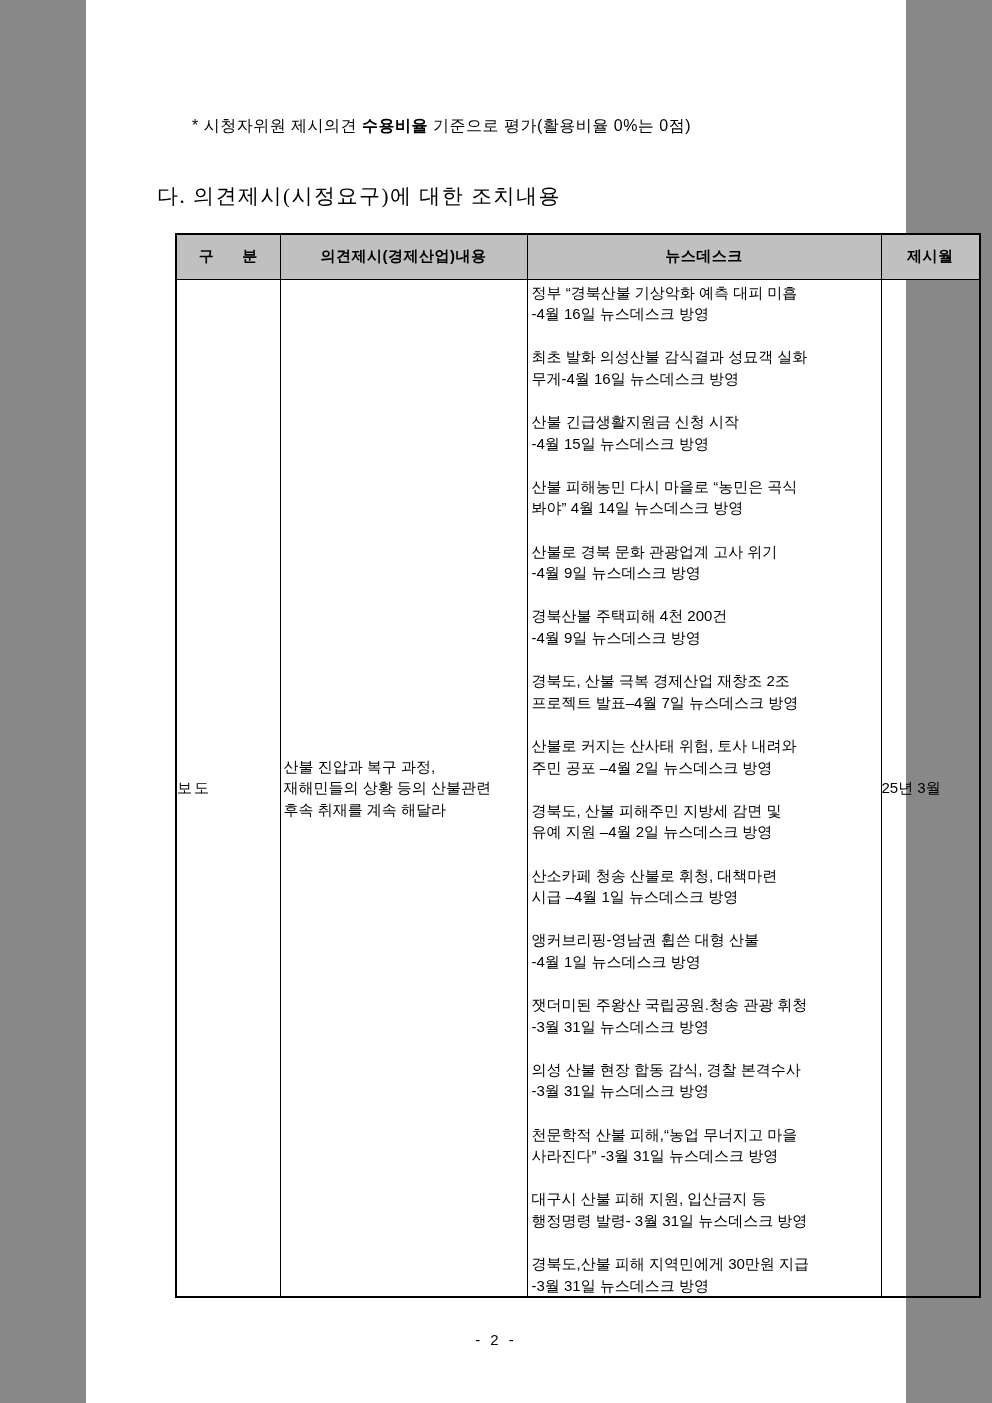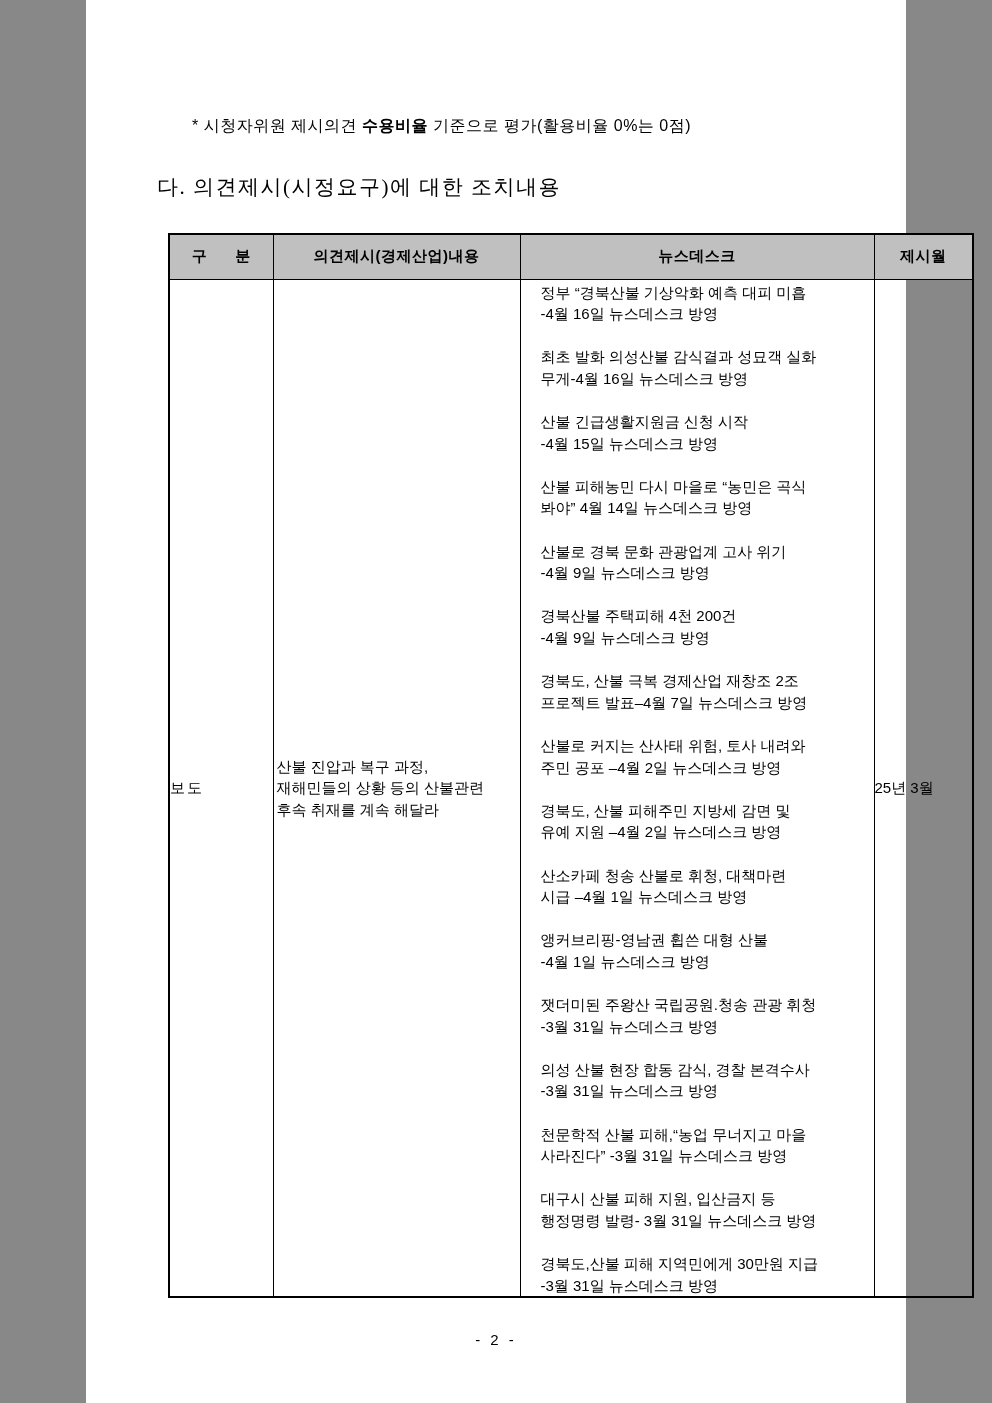--- a/index.html
+++ b/index.html
@@ -15,29 +15,29 @@
   .note {
     position:absolute;
     left:106px; top:116px;
     font-size:16px;
     letter-spacing:0.5px;
     white-space:pre;
   }
   .note .bold { font-weight:bold; }
   .heading {
     position:absolute;
-    left:71px; top:173px;
+    left:71px; top:182px;
     font-size:21px;
     font-family:"Liberation Serif", serif;
     letter-spacing:1.5px;
     white-space:pre;
   }
   table.report {
     position:absolute;
-    left:82px; top:233px;
+    left:89px; top:233px;
     width:804px;
     border-collapse:collapse;
     table-layout:fixed;
     border:2px solid #000;
   }
   table.report th {
     background:#c0c0c0;
     border:1px solid #000;
     height:45px;
     font-size:15px;
@@ -57,21 +57,21 @@
   td.cell-category {
     text-align:left;
     letter-spacing:2px;
   }
   td.cell-request {
     white-space:pre-line;
     padding:0 1px 0 3px;
   }
   td.cell-actions {
     vertical-align:top;
-    padding:2px 1px 0 20px;
+    padding:2px 1px 0 4px;
     height:1017px;
   }
   td.cell-month {
     text-align:left;
   }
   .action-item {
     white-space:pre-line;
     margin-bottom:21.6px;
   }
   .action-item:last-child { margin-bottom:0; }

